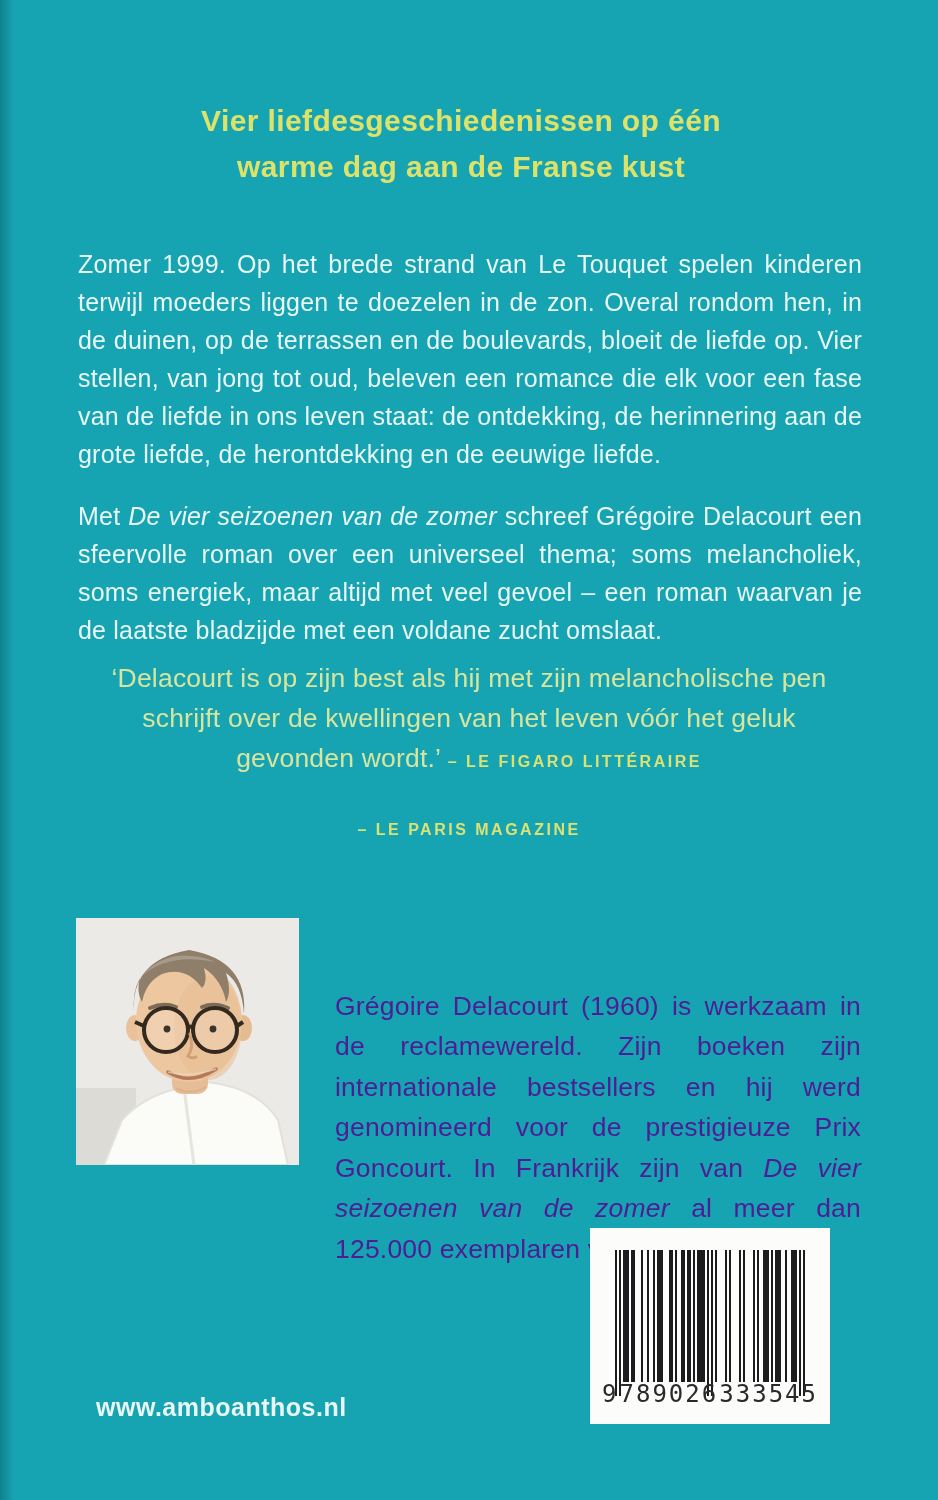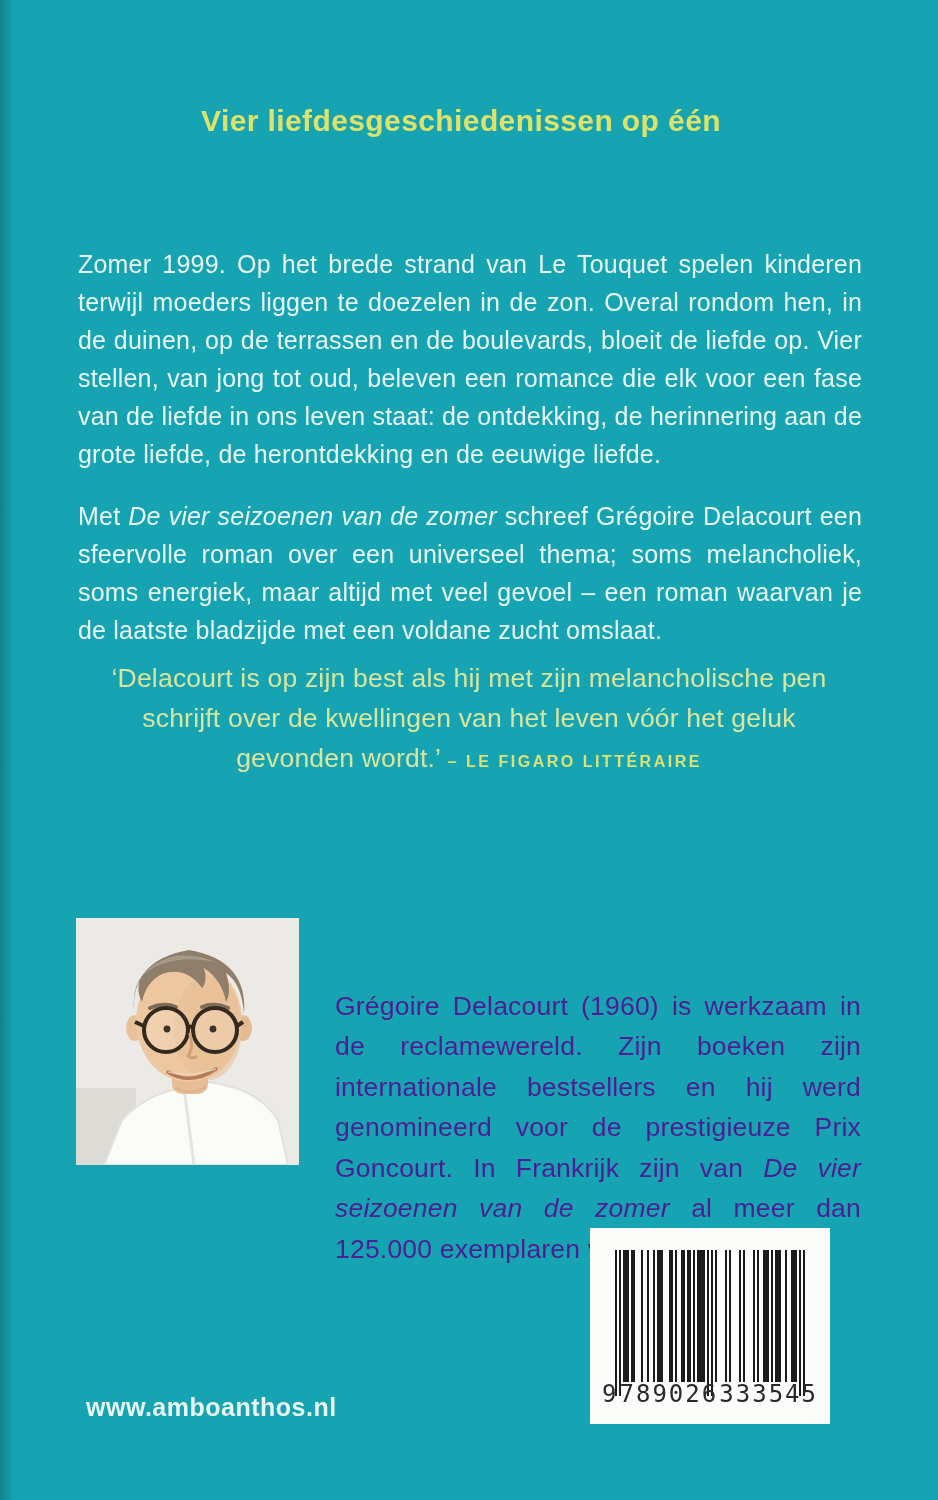--- a/index.html
+++ b/index.html
@@ -41,21 +41,21 @@
     position:absolute;left:76px;top:918px;width:223px;height:247px;
     background:#eceae6;box-shadow:0 0 0 1px rgba(255,255,255,.35) inset;
   }
   .photo svg{display:block;width:100%;height:100%;}
   .bio{
     position:absolute;left:335px;top:959px;width:526px;
     font-size:26.5px;line-height:40.5px;color:#4c1d95;
     text-align:justify;letter-spacing:.2px;
   }
   .website{
-    position:absolute;left:86px;top:1393px;
+    position:absolute;left:96px;top:1393px;
     font-size:25px;color:#e8f6f4;letter-spacing:.5px;font-weight:bold;
   }
   .barcode-box{
     position:absolute;left:590px;top:1228px;width:240px;height:196px;
     background:#fcfcfb;
   }
   .bc-bars{
     position:absolute;left:25px;top:22px;width:190px;height:146px;
     display:flex;align-items:flex-start;
   }
@@ -69,29 +69,30 @@
     background:transparent;letter-spacing:2px;
   }
 </style>
 </head>
 <body>
 
 <div class="edge-shade"></div>
 
 <div class="headline">
   <div>Vier liefdesgeschiedenissen op één</div>
+  <div>warme dag aan de Franse kust</div>
 </div>
 
 <p class="body-par p1">Zomer 1999. Op het brede strand van Le Touquet spelen kinderen terwijl moeders liggen te doezelen in de zon. Overal rondom hen, in de duinen, op de terrassen en de boulevards, bloeit de liefde op. Vier stellen, van jong tot oud, beleven een romance die elk voor een fase van de liefde in ons leven staat: de ontdekking, de herinnering aan de grote liefde, de herontdekking en de eeuwige liefde.</p>
 
 <p class="body-par p2"><span>Met </span><span class="it">De vier seizoenen van de zomer</span><span> schreef Grégoire Delacourt een sfeervolle roman over een universeel thema; soms melancholiek, soms energiek, maar altijd met veel gevoel – een roman waarvan je de laatste bladzijde met een voldane zucht omslaat.</span></p>
 
 <div class="quote q1"><span>‘Delacourt is op zijn best als hij met zijn melancholische pen schrijft over de kwellingen van het leven vóór het geluk gevonden wordt.’ </span><span class="attrib">– LE FIGARO LITTÉRAIRE</span></div>
 
-<div class="quote q2"></div>
+<div class="quote q2"><span class="attrib attrib-block">– LE PARIS MAGAZINE</span></div>
 
 <div class="photo">
   <svg viewBox="0 0 223 247">
     <rect x="0" y="0" width="223" height="247" fill="#eceae6"></rect>
     <rect x="0" y="170" width="60" height="77" fill="#dddbd5"></rect>
 
     <path d="M28 247 L46 202 Q66 180 96 172 L132 164 Q182 170 202 202 L212 247 Z" fill="#fbfbf8" stroke="#e3e1da" stroke-width="2"></path>
     <path d="M108 170 L118 247" stroke="#e6e4dd" stroke-width="3" fill="none"></path>
 
     <rect x="96" y="142" width="36" height="34" rx="10" fill="#e6bd96"></rect>

